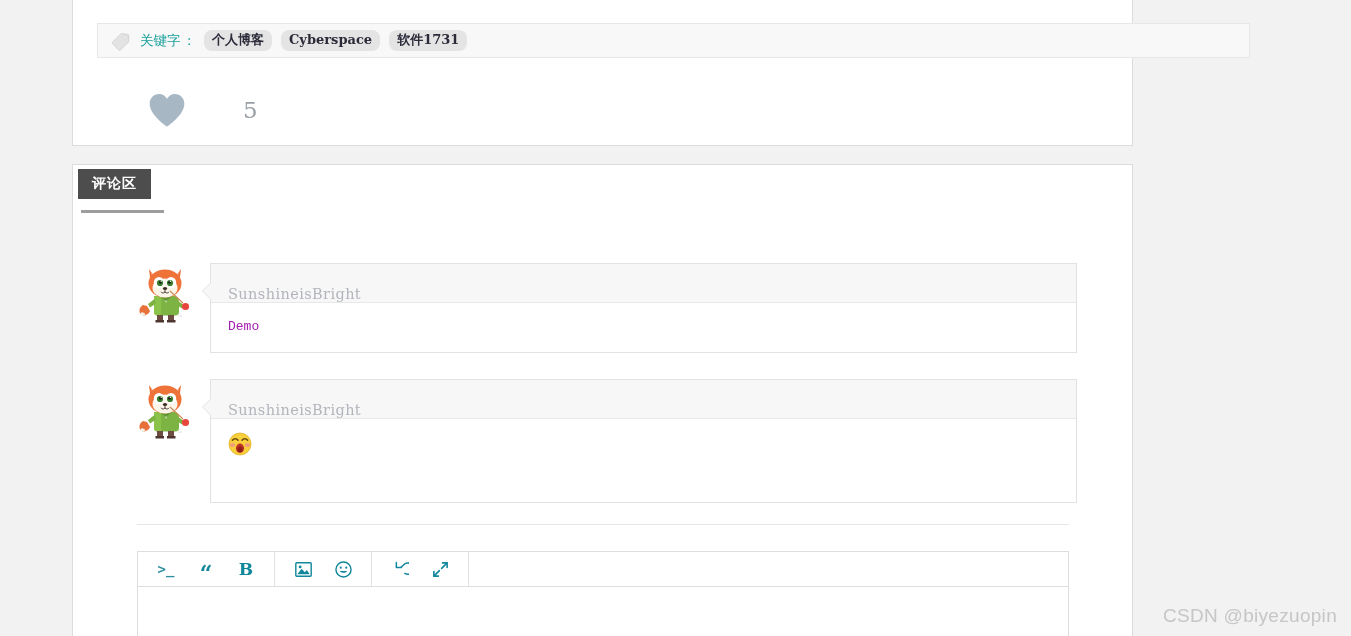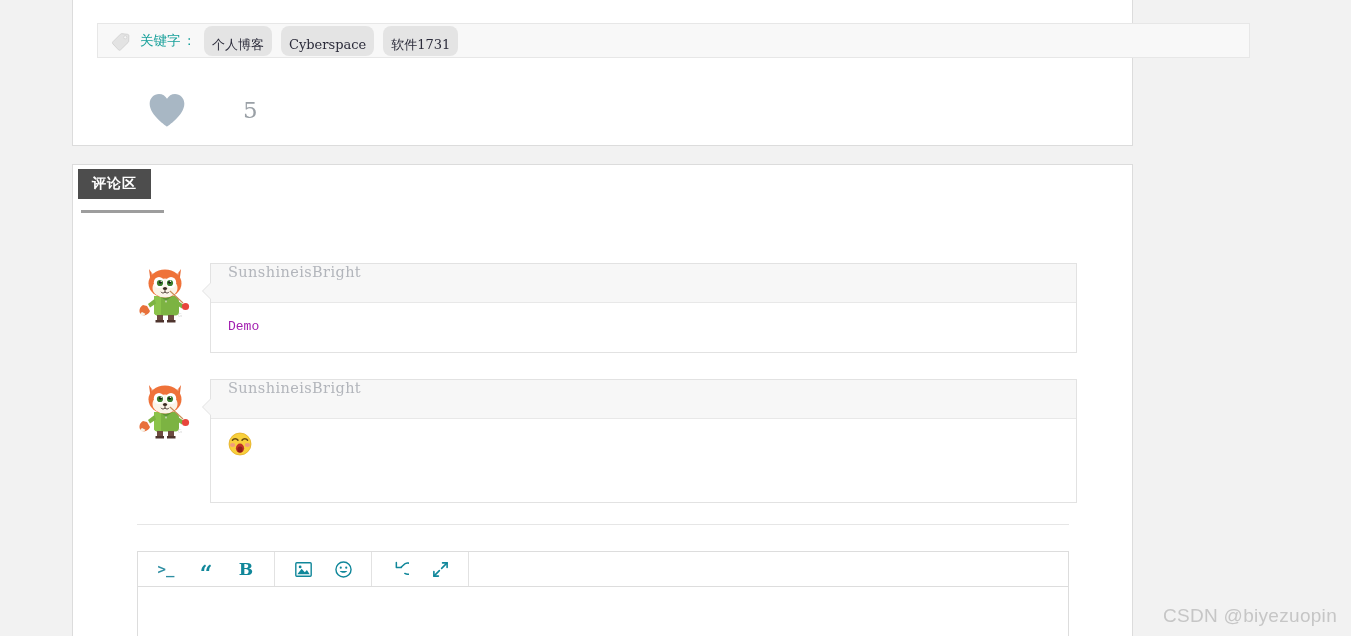--- a/index.html
+++ b/index.html
@@ -65,22 +65,22 @@
     font-size: 13.5px;
     margin-right: 8px;
   }
 
   .tag-chip {
     display: inline-block;
     background: #e4e4e4;
     color: #2b2b3a;
     font-size: 13px;
     font-family: "DejaVu Serif", serif;
-    font-weight: normal;
-    padding: 12px 8px 4px 8px;
+    font-weight: bold;
+    padding: 3px 8px 4px 8px;
     margin-right: 9px;
     line-height: 14px;
     white-space: nowrap;
     border-radius: 8px;
   }
 
   .like-row {
     position: absolute;
     left: 24px;
     top: 80px;
@@ -191,21 +191,21 @@
     border-top: 9px solid transparent;
     border-bottom: 9px solid transparent;
     border-right: 9px solid #f7f7f7;
   }
 
   .bubble-head {
     background: #f7f7f7;
     border-bottom: 1px solid #e8e8e8;
     height: 39px;
     display: flex;
-    align-items: flex-start;
+    align-items: flex-end;
     padding-left: 17px;
   }
 
   .bubble-user {
     color: #b2b5bb;
     font-size: 14.5px;
     font-family: "DejaVu Serif", serif;
     letter-spacing: 0.4px;
   }
 

